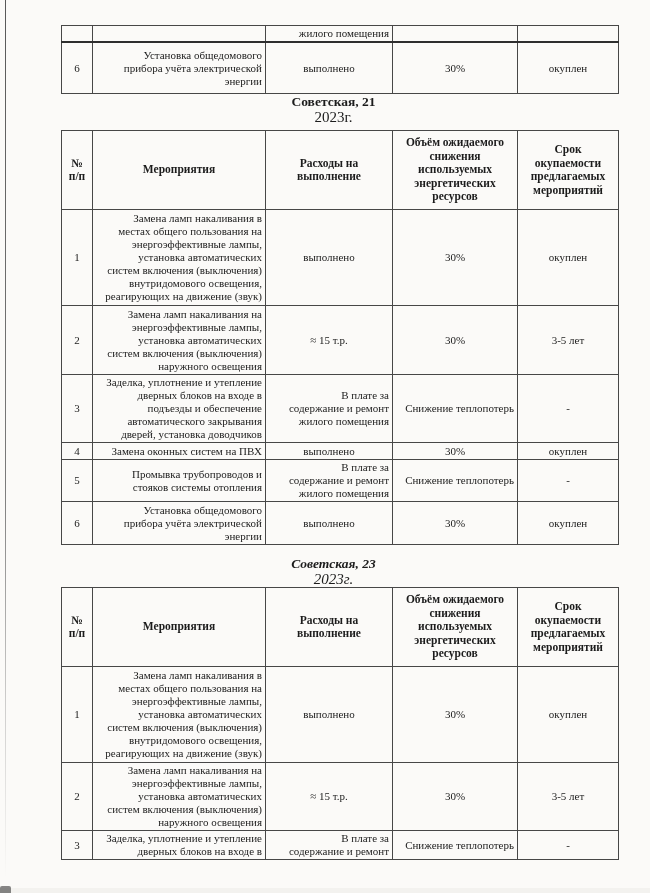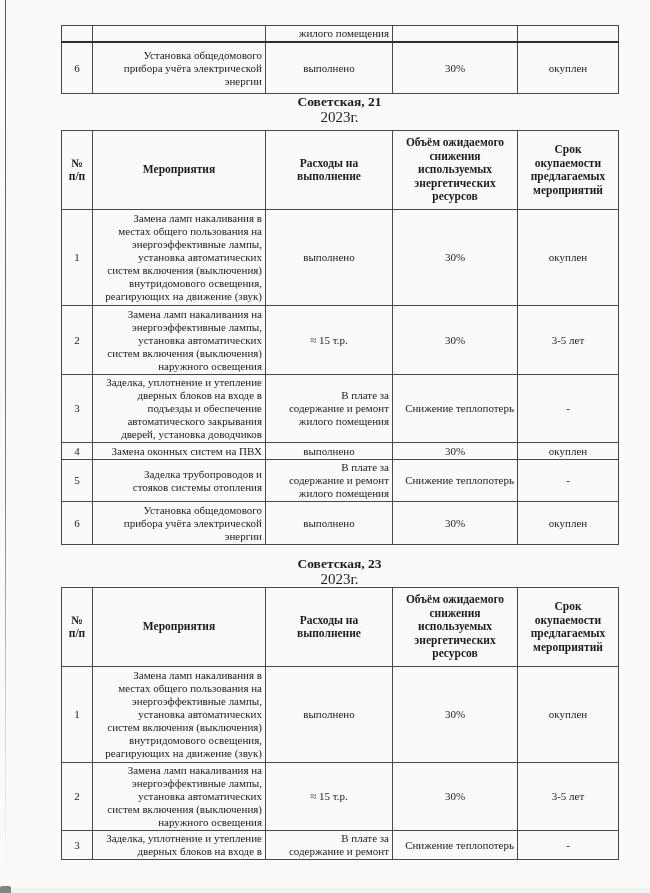--- a/index.html
+++ b/index.html
@@ -57,26 +57,26 @@
   }
   td.c{text-align:center;}
   td.l{text-align:right;padding-left:5px;}
   .pre{white-space:pre-line;}
   
   #t-top{position:absolute;top:25px;left:61px;}
   #t-top tr:nth-child(1) td{height:13px;border-bottom:2px solid #2e2e2e;}
   #t-top tr:nth-child(2) td{height:48px;}
 
   .section-heading{
-    position:absolute;left:61px;width:557px;text-align:center;
+    position:absolute;left:55px;width:557px;text-align:center;
   }
   .sec-title{font-weight:bold;font-size:13.5px;line-height:16px;}
   .sec-year{font-size:15px;line-height:15px;}
   #head1{top:94px;}
-  #head2{top:556px;}
+  #head2{top:556px;font-style:italic;}
 
   #t1{position:absolute;top:130px;left:61px;}
   #t1 tr:nth-child(1) th{height:76px;}
   #t1 tr:nth-child(2) td{height:93px;}
   #t1 tr:nth-child(3) td{height:66px;}
   #t1 tr:nth-child(4) td{height:62px;}
   #t1 tr:nth-child(5) td{height:14px;}
   #t1 tr:nth-child(6) td{height:38px;}
   #t1 tr:nth-child(7) td{height:40px;}
 
@@ -190,21 +190,21 @@
   </tr>
   <tr>
     <td class="c">4</td>
     <td class="l pre">Замена оконных систем на ПВХ</td>
     <td class="c">выполнено</td>
     <td class="c">30%</td>
     <td class="c">окуплен</td>
   </tr>
   <tr>
     <td class="c">5</td>
-    <td class="l pre">Заделка трубопроводов и
+    <td class="l pre">Промывка трубопроводов и
 стояков системы отопления</td>
     <td class="l pre">В плате за
 содержание и ремонт
 жилого помещения</td>
     <td class="l">Снижение теплопотерь</td>
     <td class="c">-</td>
   </tr>
   <tr>
     <td class="c">6</td>
     <td class="l pre">Установка общедомового

